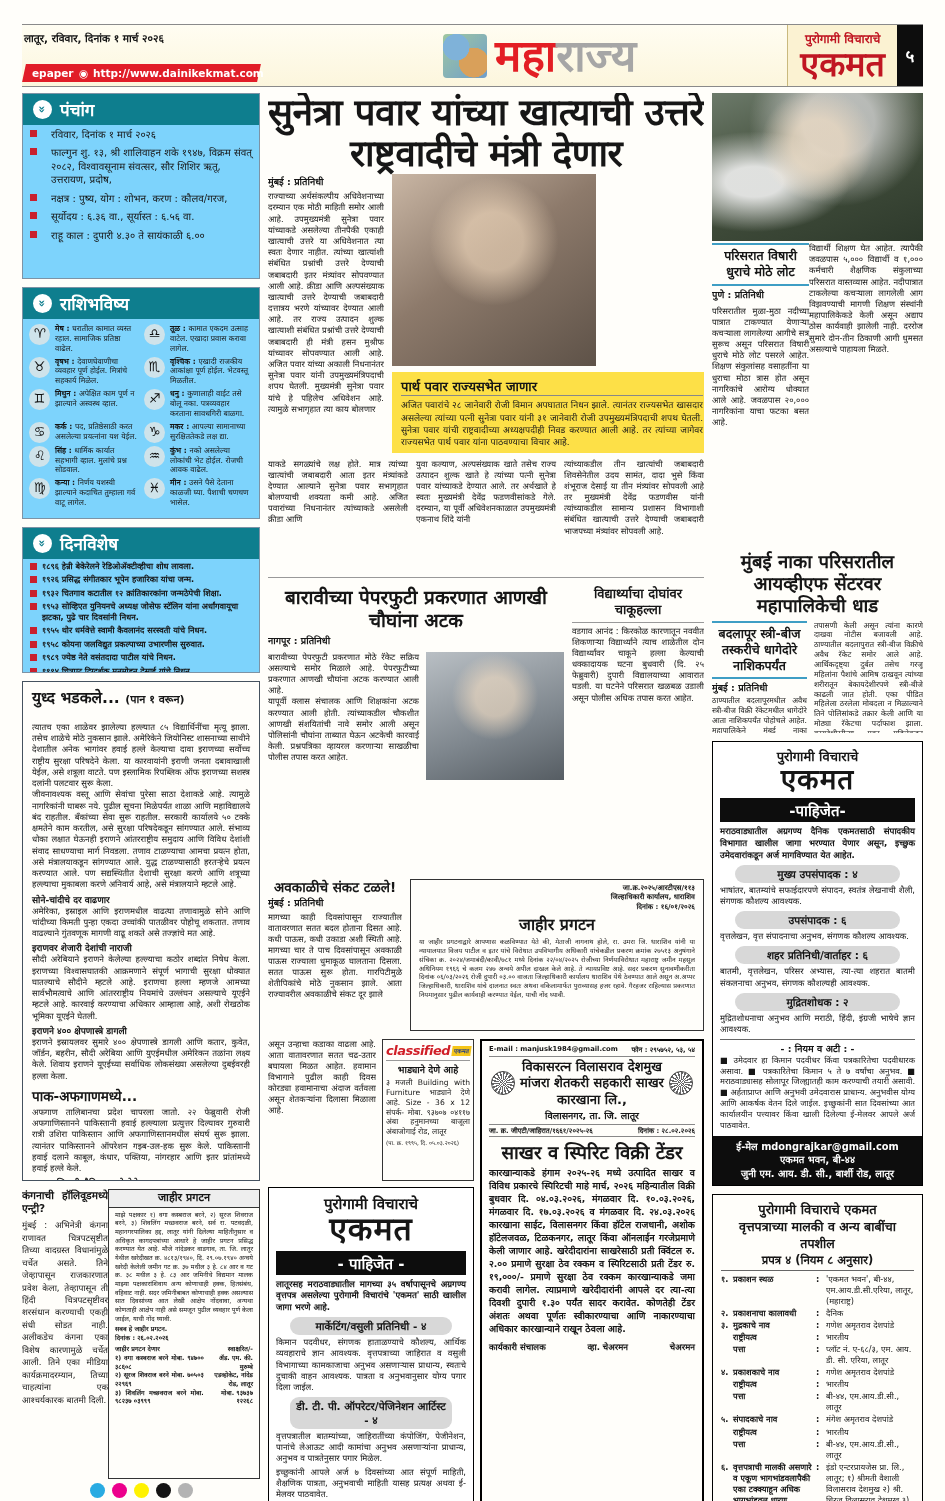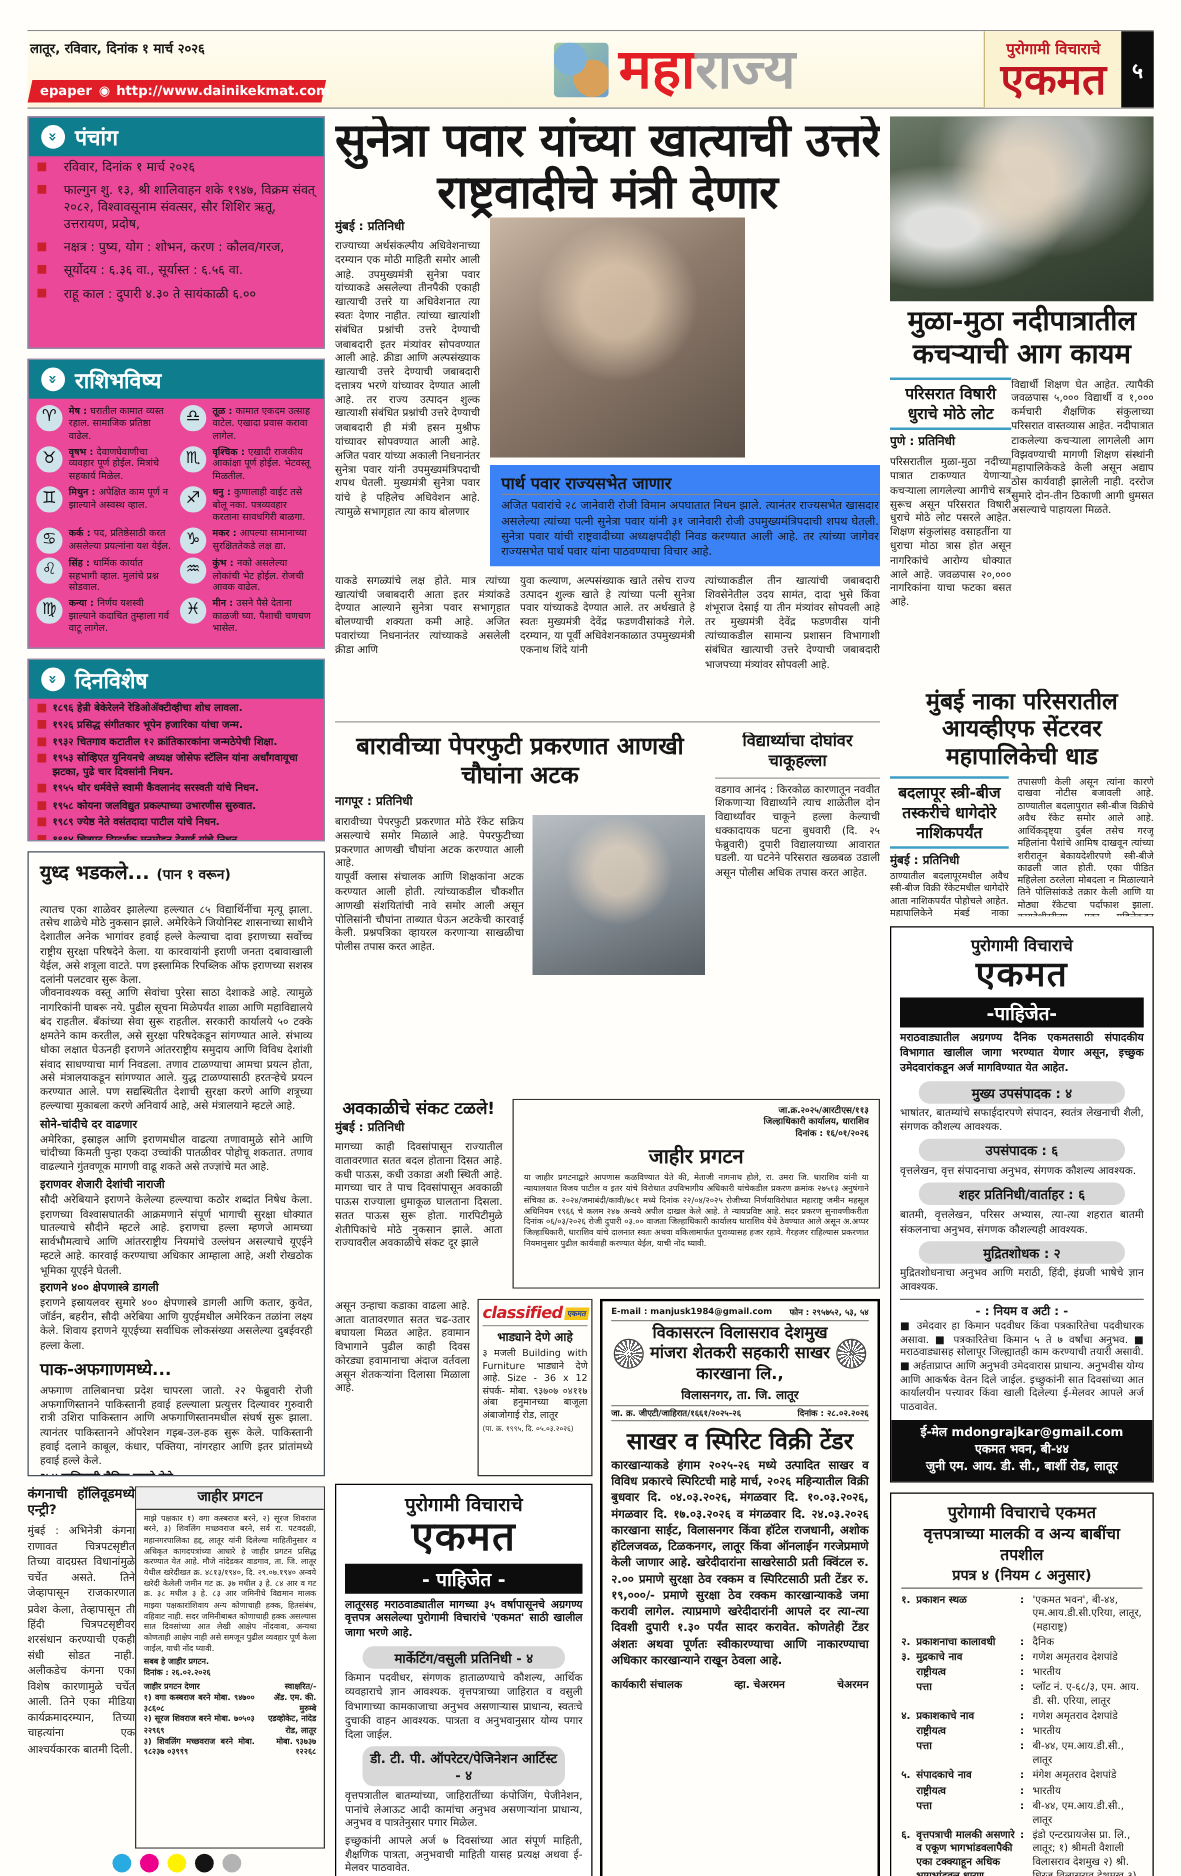--- a/index.html
+++ b/index.html
@@ -20,21 +20,21 @@
   .mtitle{font-size:44px;font-weight:900;line-height:1}
   .mred{color:#e31e24}.mgray{color:#a6a6a6}
   .mast-right{display:flex;align-items:stretch}
   .brandbox{background:#fbf2d2;border-left:1px solid #c9b97d;padding:4px 12px;text-align:center;display:flex;flex-direction:column;justify-content:center}
   .btag{color:#c01622;font-weight:800;font-size:12px}
   .bname{color:#c01622;font-weight:900;font-size:34px;line-height:1}
   .pagetab{background:#0d0d0d;color:#fff;width:26px;display:flex;align-items:center;justify-content:center;font-size:17px;font-weight:800}
   
   .content{display:flex;gap:8px;margin-top:6px}
   .col-l{width:238px;flex:none}.col-m{width:436px;flex:none}.col-r{flex:1;min-width:0}
-  .bx{border:1px solid #7d93a5;margin-bottom:8px;overflow:hidden;background:#ec4899}
+  .bx{border:1px solid #7d93a5;margin-bottom:8px;overflow:hidden;background:#7dd3fc}
   .teal{background:#0e7e8e;color:#fff;display:flex;align-items:center;gap:8px;padding:4px 10px;font-weight:800;font-size:17px}
   .chev{width:19px;height:19px;border-radius:50%;background:#fff;color:#0e7e8e;display:flex;align-items:center;justify-content:center;font-size:12px;font-weight:900;transform:rotate(90deg)}
   .pan-item{display:flex;gap:14px;font-size:10px;font-weight:400;padding:2.5px 7px;line-height:1.35}
   .sq{width:7px;height:7px;background:#c9202e;flex:none;margin-top:2px}
   .rashi-grid{display:grid;grid-template-columns:1fr 1fr;gap:3px 6px;padding:5px 6px}
   .zod{display:flex;gap:5px;font-size:7.6px;line-height:1.3}
   .zicon{width:21px;height:21px;border-radius:50%;background:#cfe3ea;color:#0c0c0c;display:flex;align-items:center;justify-content:center;font-size:13px;flex:none}
   .zod b::after{content:" : "}
   .din-item{display:flex;gap:5px;font-size:8.1px;font-weight:600;padding:1.5px 7px;line-height:1.3}
   .din-item .yr{font-weight:800}
@@ -52,21 +52,21 @@
   
   .mainart{height:480px;overflow:hidden}
   .hl{font-size:37px;font-weight:900;line-height:1.1;text-align:center;letter-spacing:-.5px}
   .sub{font-size:15px;font-weight:800;text-align:center;color:#222;margin:5px 0 3px;border-bottom:1px solid #bbb;padding-bottom:4px}
   .byline{font-weight:800;font-size:9.5px;text-align:left;padding:2px 0}
   .mrow{display:flex;gap:8px}
   .leadcol{width:116px;flex:none;font-size:8.3px;line-height:1.35;text-align:justify}
   .photo{background:linear-gradient(145deg,#c9b6a4 0%,#8d7a6b 45%,#5e5248 100%);position:relative}
   .photo::after{content:"";position:absolute;inset:0;background:radial-gradient(circle at 50% 35%,rgba(255,230,200,.55) 0 18%,transparent 40%)}
   .ph-sunetra{width:204px;height:192px;flex:none}
-  .parth{background:#3b82f6;padding:5px 9px;margin:6px 0;width:320px}
+  .parth{background:#fde047;padding:5px 9px;margin:6px 0;width:320px}
   .parth h4{font-size:13px;font-weight:900;border-bottom:1.5px solid #888;margin-bottom:3px}
   .parth p{font-size:9px;line-height:1.35;text-align:justify}
   .cols3{display:flex;gap:8px;font-size:8.3px;line-height:1.34;text-align:justify}
   .cols3>div{flex:1}
   .hr{border-top:1px solid #999;margin:4px 0 8px}
   
   .band2{display:flex;gap:8px;height:285px;overflow:hidden;margin-bottom:8px}
   .pleak{width:296px;flex:none}
   .pleak h3{font-size:19px;font-weight:900;text-align:center;line-height:1.2}
   .pleak .prow{display:flex;gap:7px;margin-top:3px}
@@ -499,21 +499,20 @@
           <p class="jd" style="margin-top:3px">इच्छुकांनी आपले अर्ज ७ दिवसांच्या आत संपूर्ण माहिती, शैक्षणिक पात्रता, अनुभवाची माहिती यासह प्रत्यक्ष अथवा ई-मेलवर पाठवावेत.</p>
 
         </div>
       </div>
 
     </div>
 
     <div class="col-r">
       <div class="mula">
         <div class="photo ph-fire"></div>
-        <h2>मुळा-मुठा नदीपात्रातील कचऱ्याची आग कायम</h2>
         <div class="mrow2">
           <div class="c1">
             <div class="shbox" style="width:100%">परिसरात विषारी धुराचे मोठे लोट</div>
             <div class="byline">पुणे : प्रतिनिधी</div>
             <p>परिसरातील मुळा-मुठा नदीच्या पात्रात टाकण्यात येणाऱ्या कचऱ्याला लागलेल्या आगीचे सत्र सुरूच असून परिसरात विषारी धुराचे मोठे लोट पसरले आहेत. शिक्षण संकुलांसह वसाहतींना या धुराचा मोठा त्रास होत असून नागरिकांचे आरोग्य धोक्यात आले आहे. जवळपास २०,००० नागरिकांना याचा फटका बसत आहे.</p>
           </div>
           <div class="c2">विद्यार्थी शिक्षण घेत आहेत. त्यापैकी जवळपास ५,००० विद्यार्थी व १,००० कर्मचारी शैक्षणिक संकुलाच्या परिसरात वास्तव्यास आहेत. नदीपात्रात टाकलेल्या कचऱ्याला लागलेली आग विझवण्याची मागणी शिक्षण संस्थांनी महापालिकेकडे केली असून अद्याप ठोस कार्यवाही झालेली नाही. दररोज सुमारे दोन-तीन ठिकाणी आगी धुमसत असल्याचे पाहायला मिळते.</div>
         </div>
       </div>
 

